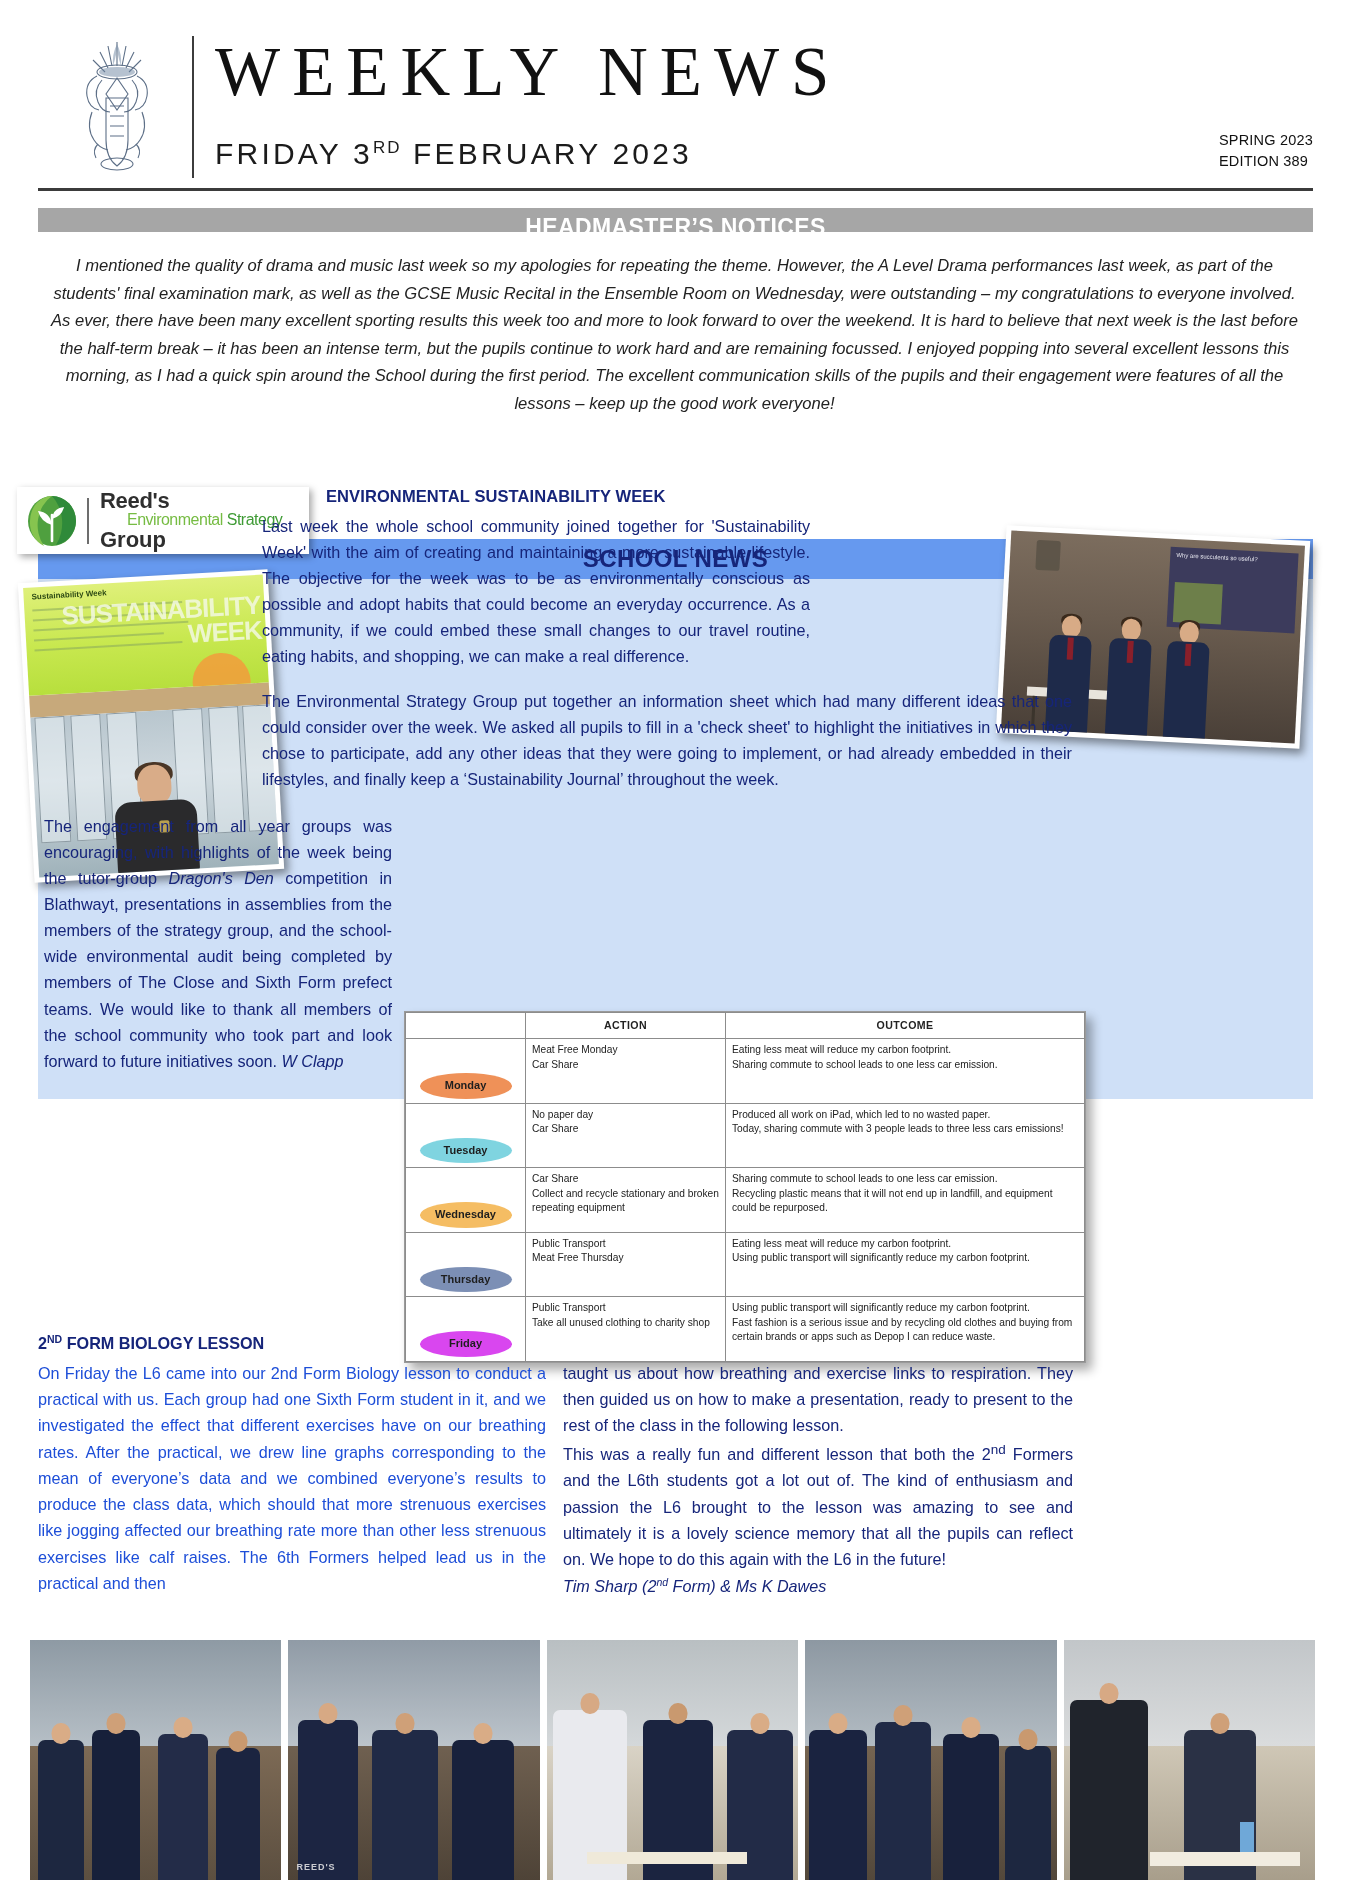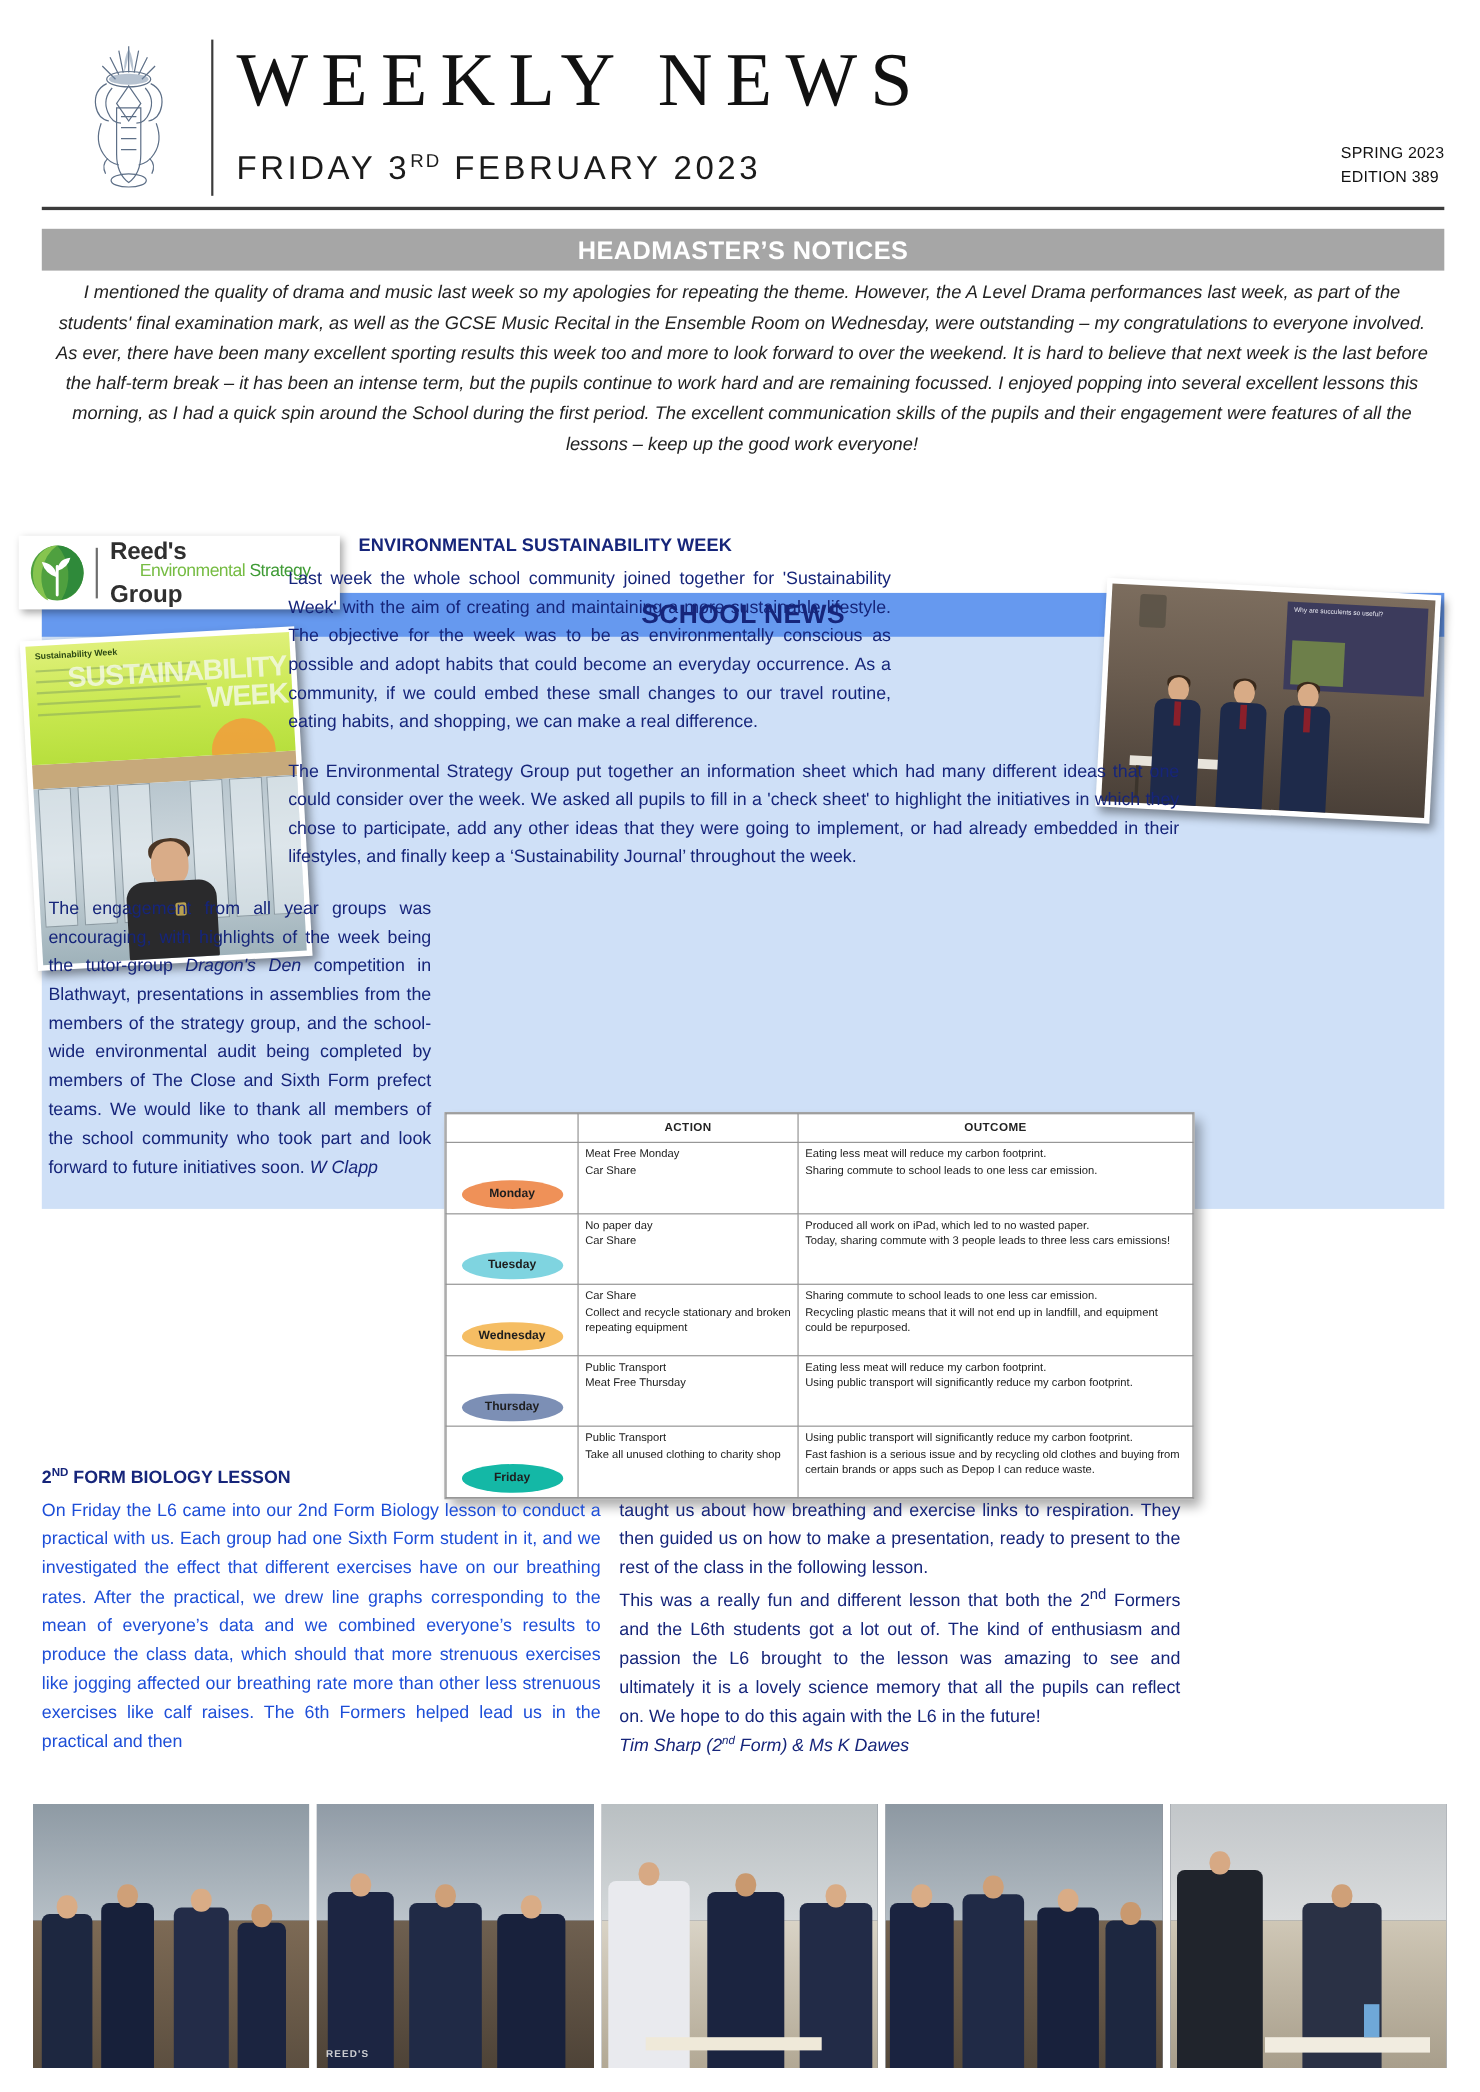--- a/index.html
+++ b/index.html
@@ -55,21 +55,21 @@
   }
 
   
   .bar {
     position:absolute;
     text-align:center;
     font-weight:bold;
     letter-spacing:.4px;
   }
   .bar-head {
-    left:38px; right:32px; top:208px; height:38px;
+    left:38px; right:32px; top:208px; height:24px;
     background:#a6a6a6; color:#ffffff;
     font-size:23px; line-height:38px;
   }
   .bar-school {
     left:38px; right:32px; top:539px; height:40px;
     background:#6699ef; color:#16257a;
     font-size:24px; line-height:40px;
   }
 
   
@@ -471,21 +471,21 @@
           <td class="c-act">
             <div>Public Transport</div>
             <div>Meat Free Thursday</div>
           </td>
           <td>
             <div>Eating less meat will reduce my carbon footprint.</div>
             <div>Using public transport will significantly reduce my carbon footprint.</div>
           </td>
         </tr>
         <tr>
-          <td class="c-day"><span class="pill fri" style="background: #14b8a6;">Friday</span></td>
+          <td class="c-day"><span class="pill fri" style="background: #d946ef;">Friday</span></td>
           <td class="c-act">
             <div>Public Transport</div>
             <div>Take all unused clothing to charity shop</div>
           </td>
           <td>
             <div>Using public transport will significantly reduce my carbon footprint.</div>
             <div>Fast fashion is a serious issue and by recycling old clothes and buying from certain brands or apps such as Depop I can reduce waste.</div>
           </td>
         </tr>
       </tbody>

